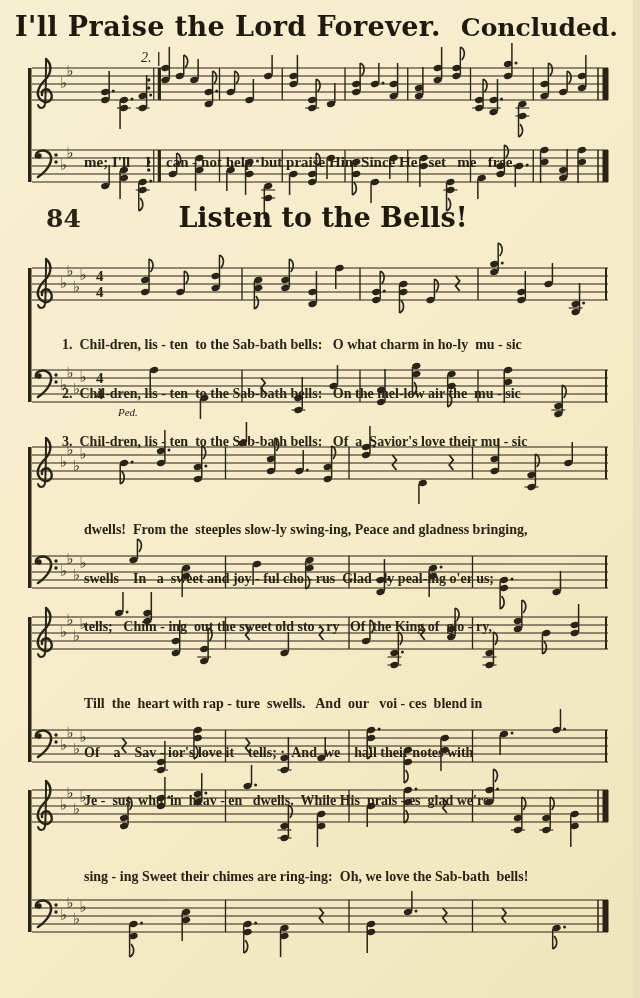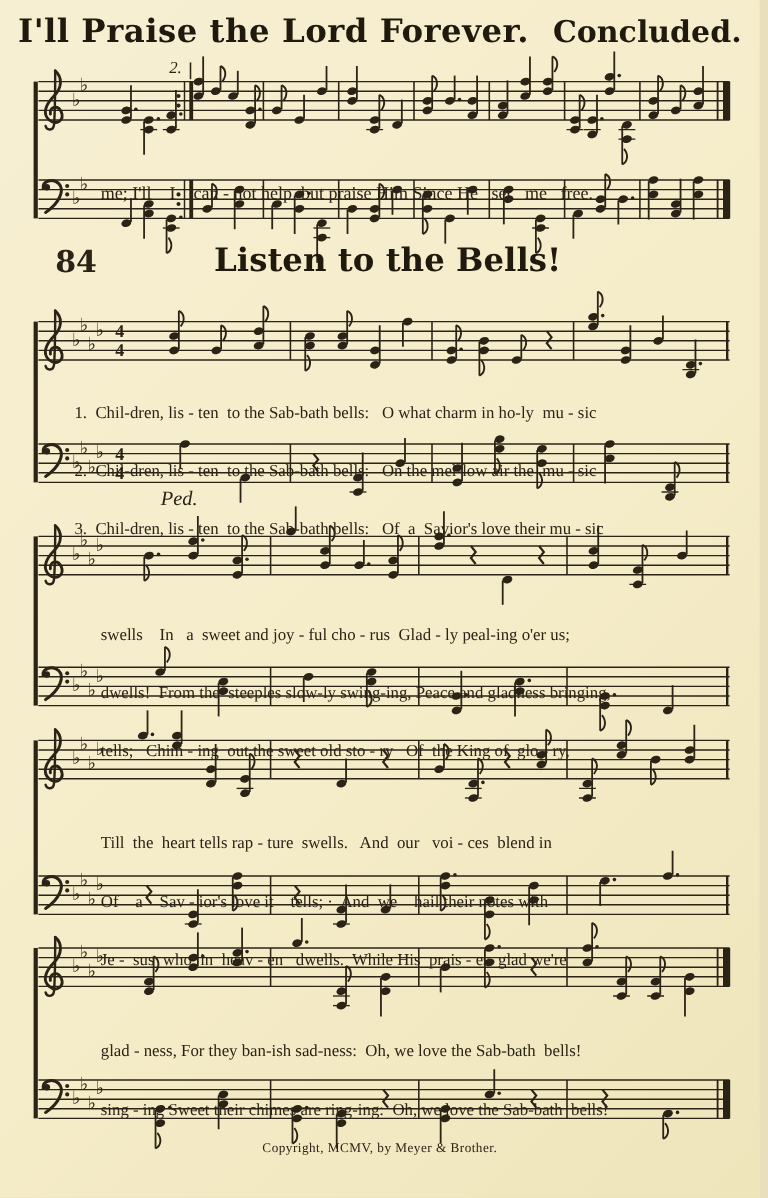--- a/index.html
+++ b/index.html
@@ -6,32 +6,32 @@
   body{background:#e9dfbd;font-family:"Liberation Serif",serif;}
   .page{position:relative;width:588px;height:998px;overflow:hidden;
         background:linear-gradient(135deg,#f7efd2 0%,#f5ecc9 55%,#efe5bb 100%);
         color:#2b2316;padding-left:45px;}
   .blackletter{font-family:"DejaVu Serif",serif;font-weight:bold;color:#201a0e;}
   .title-row{position:absolute;top:11px;left:0;right:0;text-align:center;white-space:nowrap;}
   .title-main{font-size:27px;letter-spacing:.4px;}
   .title-suffix{font-size:25px;margin-left:20px;}
   .sys{position:absolute;overflow:visible;}
   .lyrics{position:absolute;white-space:pre;font-size:14px;color:#2b2316;}
-  .lyrics .lyr{height:16.5px;line-height:16.5px;}
+  .lyrics .lyr{height:16.5px;line-height:16.5px;font-weight:bold;}
   .lyrics-concluded{left:84px;top:120px;font-size:15px;}
   .lyrics-s1{left:62px;top:305px;}
   .lyrics-s2{left:84px;top:490px;}
   .lyrics-s3{left:84px;top:664px;}
   .lyrics-s4{left:84px;top:837px;}
   .hymn-number{position:absolute;left:46px;top:204px;font-size:25px;font-family:"DejaVu Serif",serif;font-weight:bold;}
   .hymn-title{position:absolute;left:13px;right:0;top:202px;text-align:center;font-size:27px;}
   .authors{position:absolute;left:56px;right:46px;top:240px;display:flex;justify-content:space-between;
            font-weight:bold;font-size:13px;font-family:"Liberation Serif",serif;}
   .volta{position:absolute;left:141px;top:50px;font-size:14px;font-style:italic;}
-  .pedal{position:absolute;left:118px;top:406px;font-size:17px;font-style:italic;margin-left:16px;}
+  .pedal{position:absolute;left:118px;top:406px;font-size:11px;font-style:italic;}
   .copyright{position:absolute;left:0;right:0;top:951px;text-align:center;font-size:11px;letter-spacing:.4px;}
 </style>
 </head>
 <body>
 
 <div class="page">
 
   <div class="title-row">
     <span class="blackletter title-main">I'll Praise the Lord Forever.</span><span class="blackletter title-suffix">Concluded.</span>
   </div>
@@ -724,31 +724,29 @@
 
   <div class="lyrics lyrics-s1">
     <div class="lyr">1.  Chil-dren, lis - ten  to the Sab-bath bells:   O what charm in ho-ly  mu - sic</div>
     <div class="lyr">2.  Chil-dren, lis - ten  to the Sab-bath bells:   On the mel-low air the  mu - sic</div>
     <div class="lyr">3.  Chil-dren, lis - ten  to the Sab-bath bells:   Of  a  Savior's love their mu - sic</div>
   </div>
 
   <span class="pedal">Ped.</span>
 
   <div class="lyrics lyrics-s2">
+    <div class="lyr">dwells!  From the  steeples slow-ly swing-ing, Peace and gladness bringing,</div>
     <div class="lyr">swells    In   a  sweet and joy - ful cho - rus  Glad - ly peal-ing o'er us;</div>
-    <div class="lyr">dwells!  From the  steeples slow-ly swing-ing, Peace and gladness bringing,</div>
     <div class="lyr">tells;   Chim - ing  out the sweet old sto - ry   Of  the King of  glo - ry,</div>
   </div>
 
   <div class="lyrics lyrics-s3">
-    <div class="lyr">Till  the  heart tells rap - ture  swells.   And  our   voi - ces  blend in</div>
+    <div class="lyr">Till  the  heart with rap - ture  swells.   And  our   voi - ces  blend in</div>
     <div class="lyr">Of    a    Sav - ior's love it    tells; ·  And  we    hail their notes with</div>
     <div class="lyr">Je -  sus  who  in  heav - en   dwells.  While His  prais - es  glad we're</div>
   </div>
 
   <div class="lyrics lyrics-s4">
-    <div class="lyr">glad - ness, For they ban-ish sad-ness:  Oh, we love the Sab-bath  bells!</div>
     <div class="lyr">sing - ing Sweet their chimes are ring-ing:  Oh, we love the Sab-bath  bells!</div>
   </div>
 
-  <div class="copyright">Copyright, MCMV, by Meyer &amp; Brother.</div>
 
 </div>
 
 </body></html>

